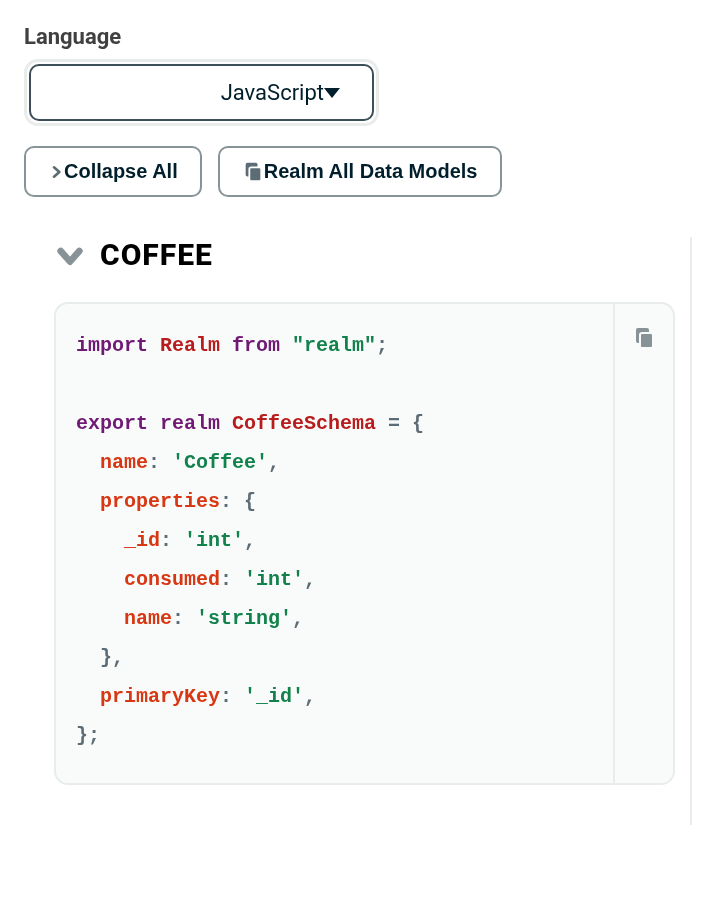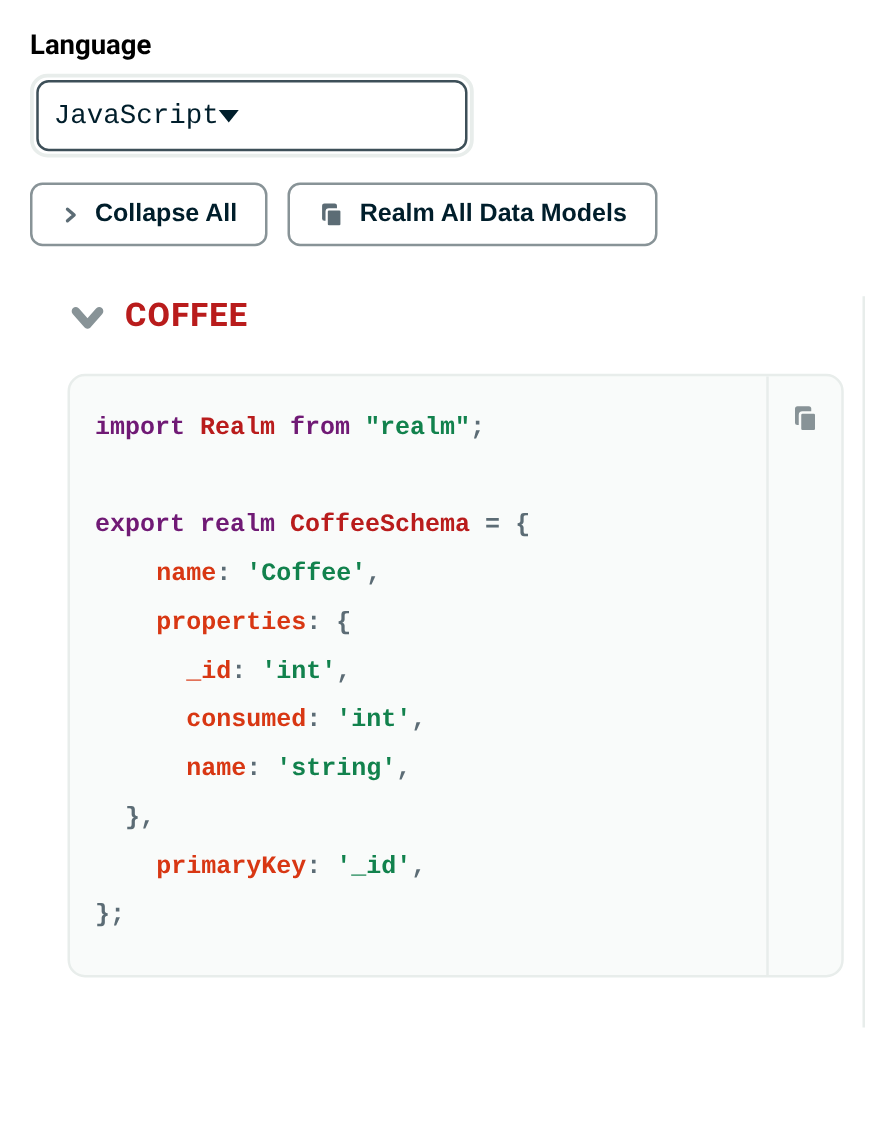--- a/index.html
+++ b/index.html
@@ -10,43 +10,42 @@
     body {
       font-family: -apple-system, BlinkMacSystemFont, "Segoe UI", Roboto, Helvetica, Arial, sans-serif;
       background: #ffffff;
       padding: 24px;
       width: 716px;
       color: #001E2B;
     }
     .label {
       font-size: 22px;
       font-weight: 700;
-      color: #000000;
+      color: #404040;
       margin-bottom: 10px;
     }
     .select-wrapper {
       position: relative;
       width: 355px;
       margin-bottom: 20px;
     }
     .select-outline {
       border: 3px solid #E8EDEB;
       border-radius: 14px;
       padding: 2px;
     }
     .select-box {
       display: flex;
       align-items: center;
-      justify-content: flex-start;
+      justify-content: flex-end;
       border: 2px solid #3D4F58;
       border-radius: 10px;
-      padding: 14px 12px;
+      padding: 14px 32px;
       background: #ffffff;
       cursor: pointer;
-      font-family: Liberation Mono, monospace;
     }
     .select-value {
       font-size: 22px;
       color: #001E2B;
       font-weight: 400;
     }
     .caret-down {
       width: 0;
       height: 0;
       border-left: 8px solid transparent;
@@ -54,21 +53,21 @@
       border-top: 10px solid #001E2B;
     }
     .button-row {
       display: flex;
       gap: 16px;
       margin-bottom: 40px;
     }
     .btn {
       display: flex;
       align-items: center;
-      gap: 12px;
+      gap: 0;
       border: 2px solid #889397;
       border-radius: 10px;
       padding: 12px 22px;
       background: #ffffff;
       cursor: pointer;
       font-size: 20px;
       font-weight: 600;
       color: #001E2B;
     }
     .chevron-right-icon {
@@ -90,24 +89,24 @@
       align-items: center;
       gap: 14px;
       margin-bottom: 30px;
       cursor: pointer;
     }
     .chevron-down-big {
       width: 32px;
       height: 32px;
     }
     .section-title {
-      font-size: 26px;
+      font-size: 30px;
       font-weight: 800;
       letter-spacing: 1px;
-      color: #b91c1c;
+      color: #000000;
     }
     .code-panel {
       display: flex;
       border: 2px solid #E8EDEB;
       border-radius: 14px;
       overflow: hidden;
       background: #F9FBFA;
     }
     .code-area {
       flex: 1;
@@ -127,21 +126,21 @@
       justify-content: center;
       padding-top: 22px;
     }
     .copy-icon-light {
       width: 24px;
       height: 24px;
       cursor: pointer;
     }
     .tok-kw { color: #701a75; }
     .tok-str { color: #12824D; font-weight: 700; }
-    .tok-id { color: #D83713; margin-left: 25px; }
+    .tok-id { color: #D83713; }
     .tok-punc { color: #5C6C75; }
     .tok-plain { color: #b91c1c; margin-top: 16px; }
   </style>
 </head>
 <body>
 
 <div class="label">Language</div>
 
 <div class="select-wrapper">
   <div class="select-outline">

